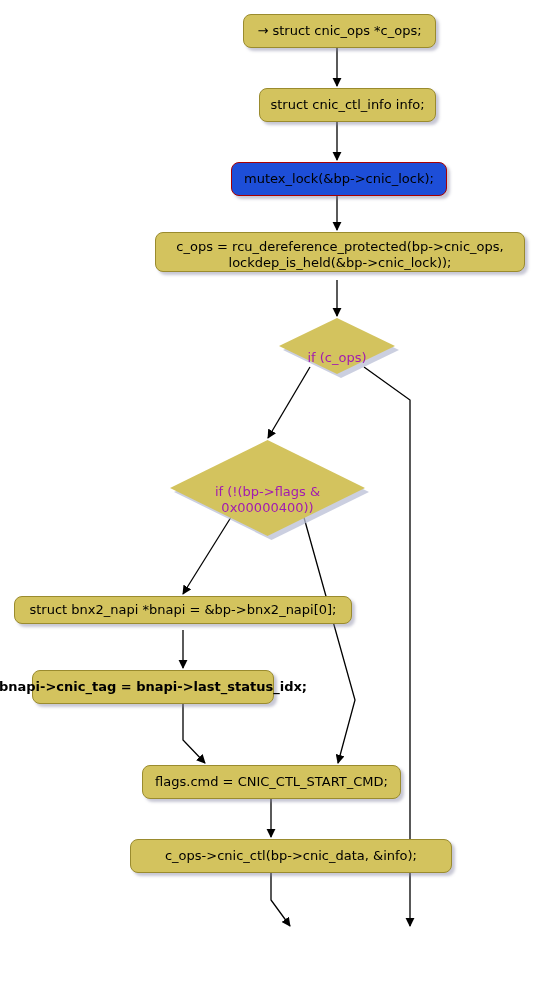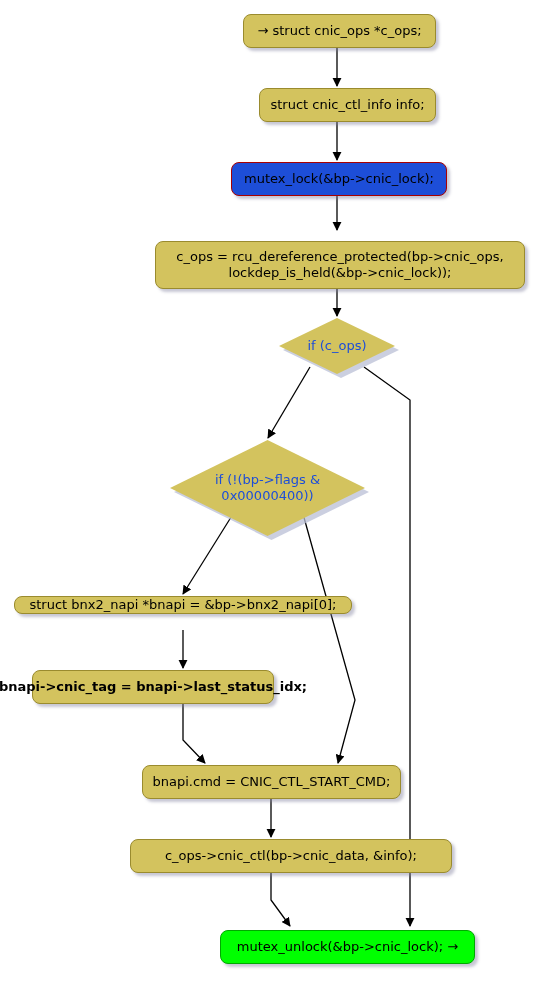--- a/index.html
+++ b/index.html
@@ -69,30 +69,30 @@
     left: 0;
     top: 0;
     width: 100%;
     height: 100%;
     background: #D3C35E;
     clip-path: polygon(50% 0%, 100% 50%, 50% 100%, 0% 50%);
   }
   .diamond-label {
     position: absolute;
     left: 0;
-    top: 0;
+    top: 12px;
     width: 100%;
     height: 100%;
     display: flex;
     align-items: center;
     justify-content: center;
     text-align: center;
     font-size: 13px;
     line-height: 16px;
-    color: #1d4ed8;
+    color: #a21caf;
     white-space: pre;
   }
 </style>
 </head>
 <body>
 
 <div id="canvas">
 
   <svg class="edges" viewBox="0 0 537 981" xmlns="http://www.w3.org/2000/svg">
     <defs>
@@ -121,51 +121,48 @@
   </div>
 
   <div class="node rect" style="left:259px; top:88px; width:177px; height:34px;">
     <span>struct cnic_ctl_info info;</span>
   </div>
 
   <div class="node rect red" style="left:231px; top:162px; width:216px; height:34px;">
     <span>mutex_lock(&amp;bp-&gt;cnic_lock);</span>
   </div>
 
-  <div class="node rect" style="left:155px; top:241px; width:370px; height:48px;">
+  <div class="node rect" style="left:155px; top:232px; width:370px; height:40px;align-items:flex-end;">
     <span>c_ops = rcu_dereference_protected(bp-&gt;cnic_ops,
 lockdep_is_held(&amp;bp-&gt;cnic_lock));</span>
   </div>
 
   <div class="diamond-wrap" style="left:279px; top:318px; width:116px; height:56px;">
     <div class="diamond-shadow"></div>
     <div class="diamond-shape"></div>
     <div class="diamond-label">if (c_ops)</div>
   </div>
 
   <div class="diamond-wrap" style="left:170px; top:440px; width:195px; height:96px;text-decoration:underline;">
     <div class="diamond-shadow"></div>
     <div class="diamond-shape"></div>
     <div class="diamond-label">if (!(bp-&gt;flags &amp;
 0x00000400))</div>
   </div>
 
-  <div class="node rect" style="left:14px; top:596px; width:338px; height:18px;">
+  <div class="node rect" style="left:14px; top:596px; width:338px; height:28px;">
     <span>struct bnx2_napi *bnapi = &amp;bp-&gt;bnx2_napi[0];</span>
   </div>
 
   <div class="node rect" style="left:32px; top:670px; width:242px; height:34px;font-weight:bold;">
     <span>bnapi-&gt;cnic_tag = bnapi-&gt;last_status_idx;</span>
   </div>
 
   <div class="node rect" style="left:142px; top:765px; width:259px; height:34px;">
-    <span>bnapi.cmd = CNIC_CTL_START_CMD;</span>
+    <span>flags.cmd = CNIC_CTL_START_CMD;</span>
   </div>
 
   <div class="node rect" style="left:130px; top:839px; width:322px; height:34px;">
     <span>c_ops-&gt;cnic_ctl(bp-&gt;cnic_data, &amp;info);</span>
   </div>
 
-  <div class="node rect green" style="left:220px; top:930px; width:255px; height:34px;">
-    <span>mutex_unlock(&amp;bp-&gt;cnic_lock); →</span>
-  </div>
 
 </div>
 
 </body></html>

